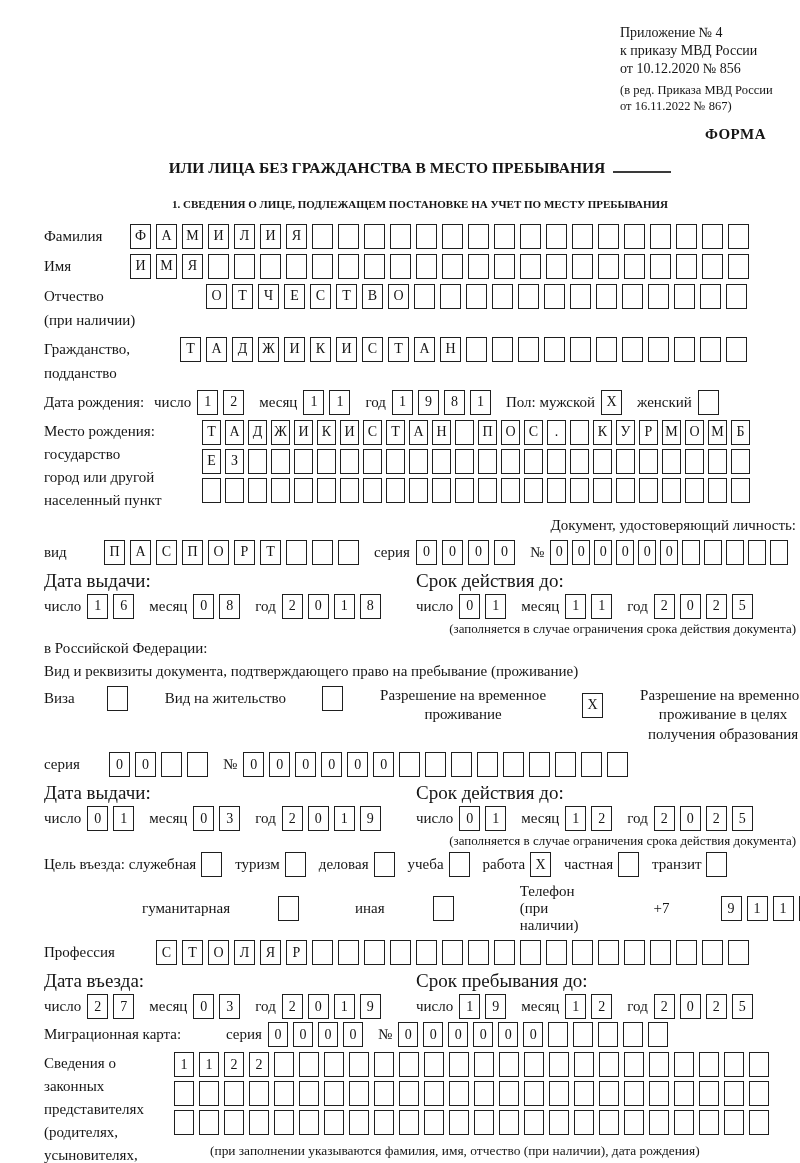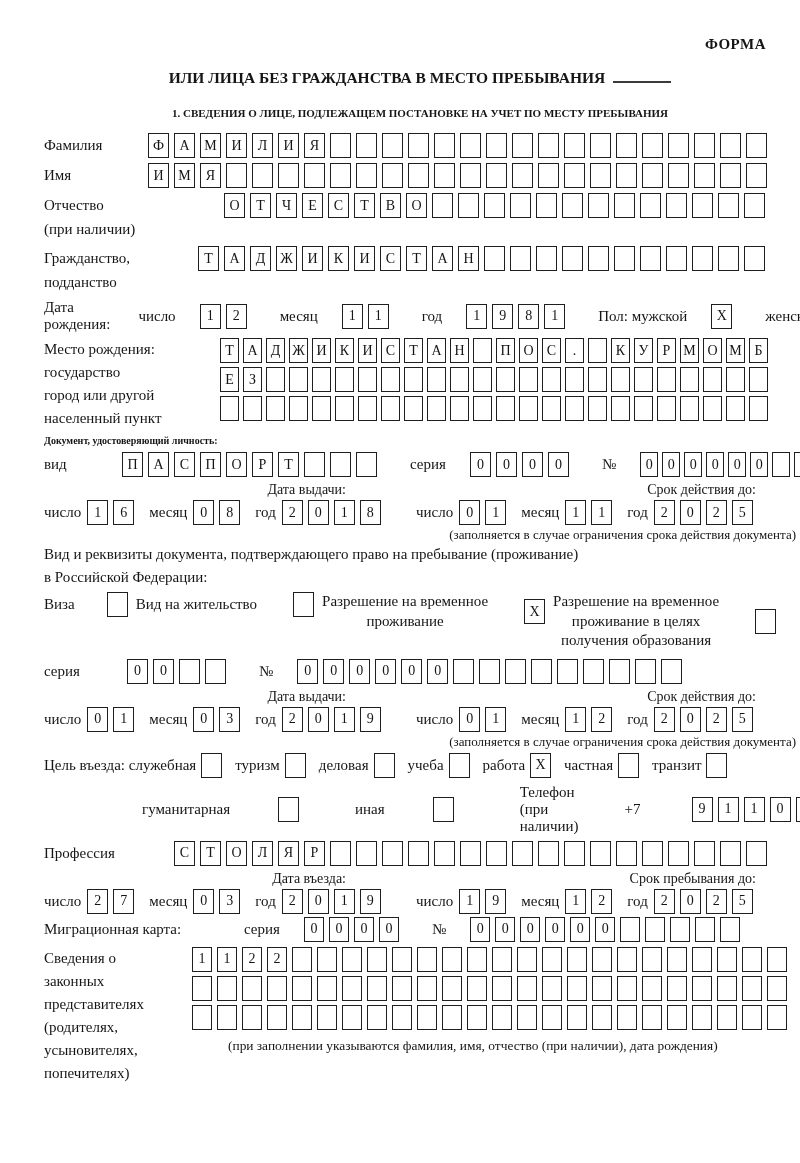--- a/index.html
+++ b/index.html
@@ -25,60 +25,67 @@
   .cells { display: inline-flex; flex-wrap: nowrap; }
   .cell {
     display: inline-flex; align-items: center; justify-content: center;
     width: 21px; height: 25px; border: 1.6px solid #1f1f1f; margin-right: 5px;
     font-size: 14px; flex: none; background: #fff;
   }
   .cells.sm .cell { width: 19px; margin-right: 4px; }
   .cells.xs .cell { width: 18px; margin-right: 4px; }
   .cells.md .cell { width: 20px; margin-right: 5px; }
 
-  .crow { display: flex; align-items: center; margin-bottom: 5px; gap: 18px; }
+  .crow { display: flex; align-items: center; margin-bottom: 5px; }
   .crow.top { align-items: flex-start; }
   .lbl { flex: none; }
   .w86 { width: 86px; } .w162 { width: 162px; } .w136 { width: 136px; }
   .w158 { width: 158px; } .w60 { width: 60px; } .w65 { width: 65px; } .w172 { width: 172px; }
   .lbl2 { line-height: 24px; }
   .lblcol { line-height: 23px; flex: none; }
   .cellrows .cells { display: flex; margin-bottom: 4px; }
   .sub { margin: 0 6px 0 10px; flex: none; }
   .sub.first { margin-left: 0; }
 
-  .dochead { text-align: left; font-weight: bold; font-size: 10px; margin: 2px 0 6px; }
+  .dochead { text-align: right; font-weight: normal; font-size: 15px; margin: 2px 0 6px; }
 
   .dates { display: flex; margin-bottom: 3px; }
   .dleft { width: 372px; flex: none; }
   .dright { flex: 1; }
-  .dhead { text-align: right; font-size: 14px; margin-bottom: 2px; }
+  .dhead { text-align: left; font-size: 19px; margin-bottom: 2px; }
   .dleft .dhead { padding-right: 70px; }
   .dright .dhead { padding-right: 40px; }
   .dline { display: flex; align-items: center; }
   .dnote { font-size: 13px; margin-top: 2px; text-align: right; }
 
   .textline { margin-bottom: 6px; }
   .permitrow { display: flex; align-items: flex-start; margin: 2px 0 8px; }
   .pitem { display: flex; align-items: center; flex: none; gap: 28px; }
   .pstack { text-align: center; line-height: 1.3; flex: none; }
   .mr4 { margin-right: 4px; } .mr8 { margin-right: 8px; } .ml10 { margin-left: 10px; }
-  .ml14 { margin-left: 3px; }
+  .ml14 { margin-left: 32px; }
 
   .purline { display: flex; align-items: center; margin-bottom: 6px; }
   .purline .cell-wrap { margin: 0 8px 0 5px; }
   .indent { padding-left: 98px; gap: 43px; }
 
   .repnote { font-size: 13.4px; padding-left: 36px; margin-top: 8px; white-space: nowrap; }
 </style>
 </head>
 <body>
 
 <div class="page">
 
+  <div class="appendix">
+    <div>Приложение № 4</div>
+    <div>к приказу МВД России</div>
+    <div>от 10.12.2020 № 856</div>
+    <div class="small gap">(в ред. Приказа МВД России</div>
+    <div class="small">от 16.11.2022 № 867)</div>
+  </div>
 
   <div class="forma">ФОРМА</div>
 
   <div class="title">
     <div><span>ИЛИ ЛИЦА БЕЗ ГРАЖДАНСТВА В МЕСТО ПРЕБЫВАНИЯ</span><span class="blank"></span></div>
   </div>
 
   <div class="sec1">1. СВЕДЕНИЯ О ЛИЦЕ, ПОДЛЕЖАЩЕМ ПОСТАНОВКЕ НА УЧЕТ ПО МЕСТУ ПРЕБЫВАНИЯ</div>
 
   <div class="crow">
@@ -394,22 +401,22 @@
             <span class="cell">2</span>
             <span class="cell">0</span>
             <span class="cell">2</span>
             <span class="cell">5</span>
           </span>
       </div>
       <div class="dnote">(заполняется в случае ограничения срока действия документа)</div>
     </div>
   </div>
 
+  <div class="textline">в Российской Федерации:</div>
   <div class="textline">Вид и реквизиты документа, подтверждающего право на пребывание (проживание)</div>
-  <div class="textline">в Российской Федерации:</div>
 
   <div class="permitrow">
     <span class="pitem">
       <span class="mr4">Виза</span>
       <span class="cells">
           <span class="cell"></span>
         </span>
     </span>
     <span class="pitem ml14">
       <span class="mr8">Вид на жительство</span>

